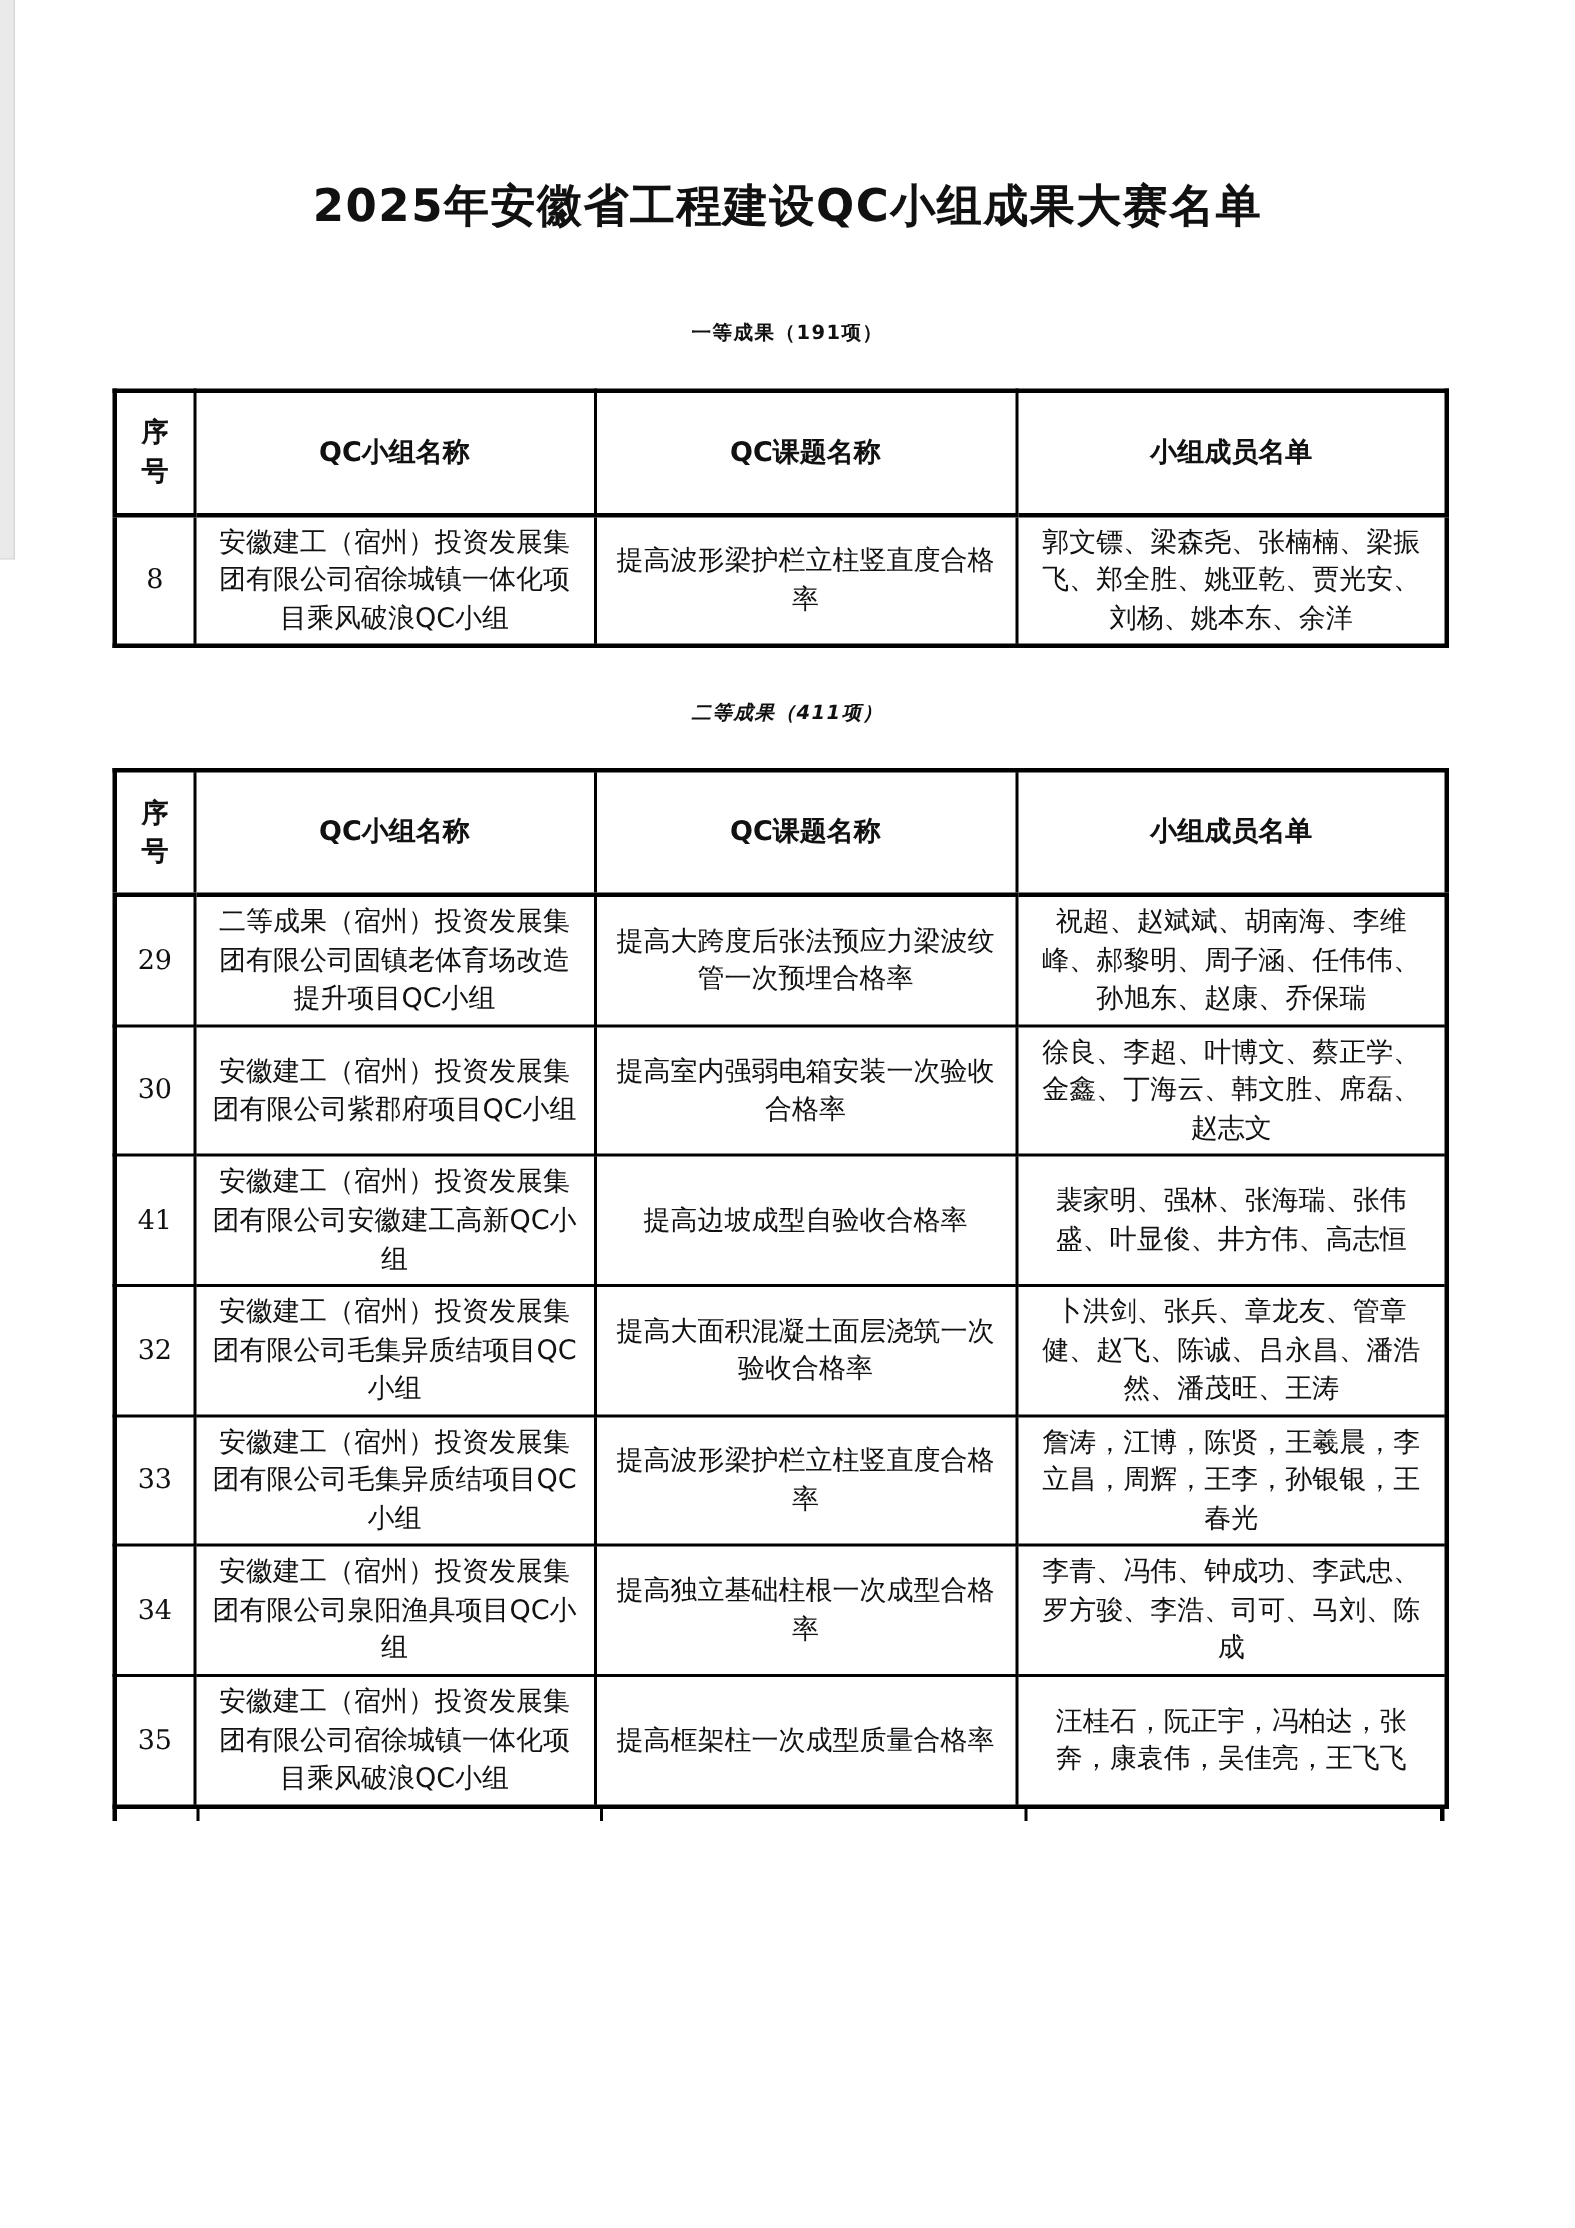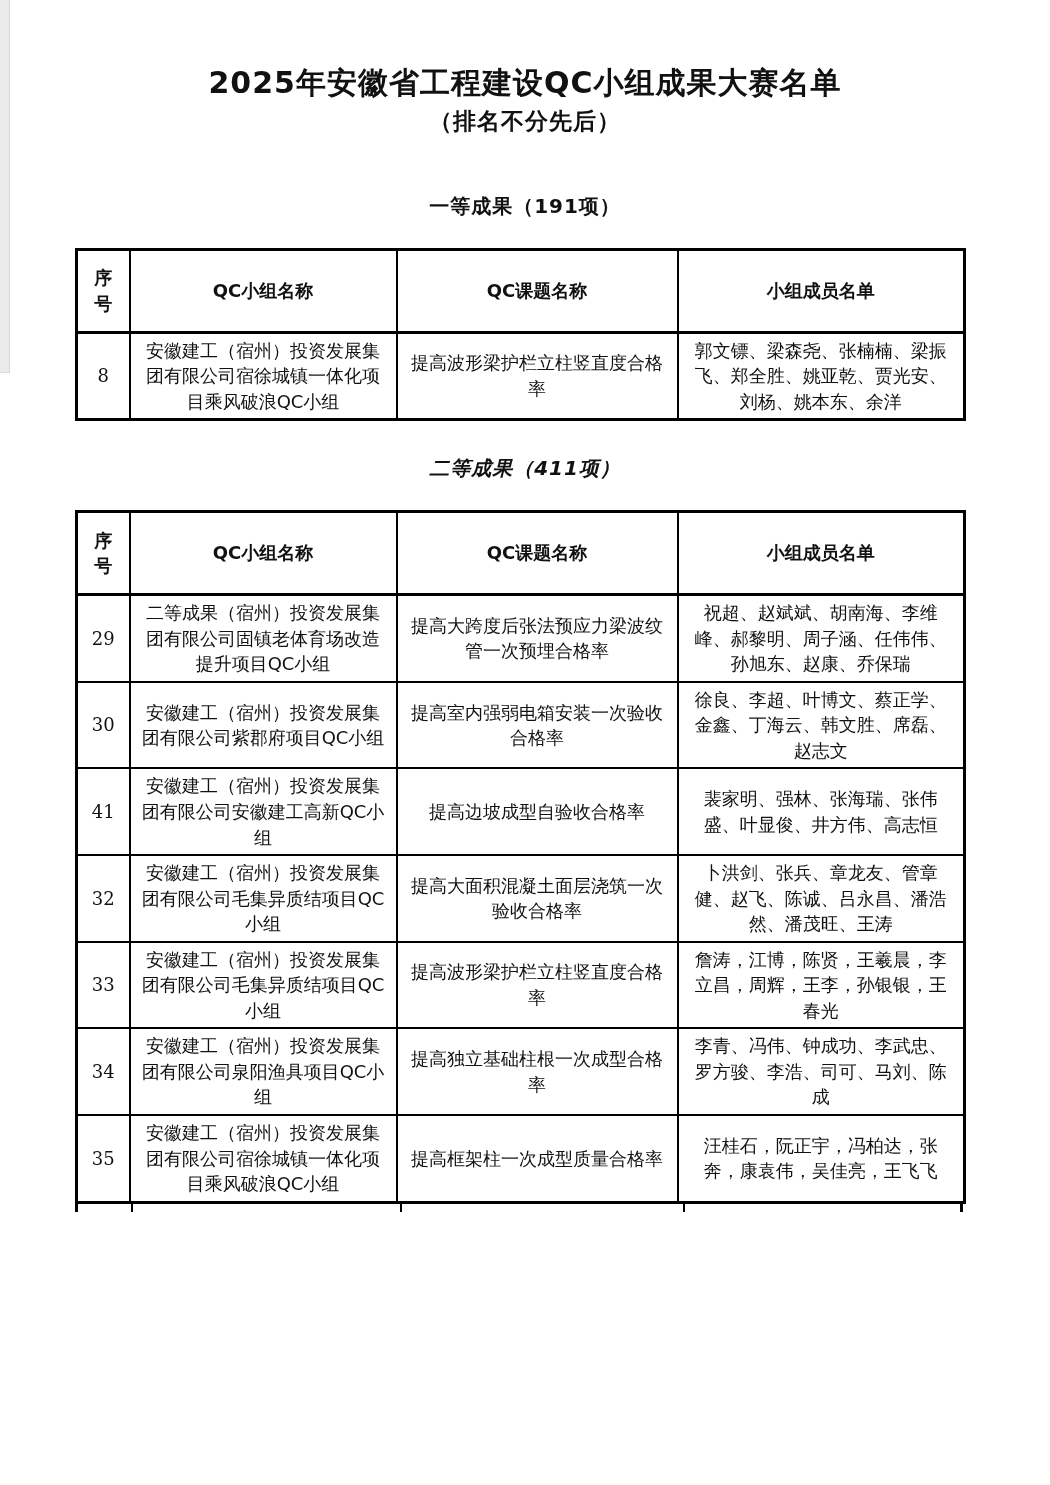--- a/index.html
+++ b/index.html
@@ -11,38 +11,38 @@
     color:#111;
     overflow:hidden;
   }
   .page-edge{
     position:absolute;left:0;top:0;
     width:9px;height:372px;
     background:#eaeaea;
     border-right:1px solid #d7d7d7;
     border-bottom:1px solid #dddddd;
   }
-  .content{padding-top:64px;}
+  .content{padding-top:119px;}
   .doc-title{
     text-align:center;
     font-size:30px;
     font-weight:700;
     letter-spacing:1px;
     line-height:1.25;
   }
   .doc-subtitle{
     text-align:center;
     font-size:23px;
     font-weight:700;
     margin-top:4px;
     letter-spacing:1px;
   }
   .section-heading{
     text-align:center;
-    font-size:20px;
+    font-size:13px;
     font-weight:700;
     letter-spacing:1px;
   }
   .sh-1{margin-top:56px;}
   .sh-2{margin-top:34px;font-style:italic;}
   table.qc{
     border-collapse:collapse;
     table-layout:fixed;
     width:888px;
     margin-left:75px;
@@ -93,21 +93,20 @@
   .s4{flex:1;}
 </style>
 </head>
 <body>
 
 <div class="page-edge"></div>
 
 <div class="content">
 
   <div class="doc-title">2025年安徽省工程建设QC小组成果大赛名单</div>
-  <div class="doc-subtitle">（排名不分先后）</div>
 
   <div class="section-heading sh-1">一等成果（191项）</div>
 
   <table class="qc t1">
     <colgroup>
       <col class="c-no">
         <col class="c-group">
         <col class="c-topic">
         <col class="c-members">
     </colgroup>

